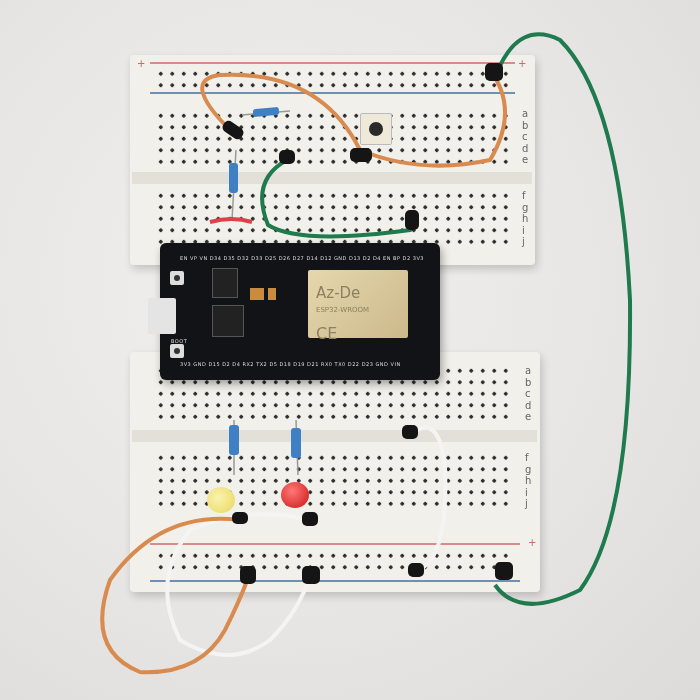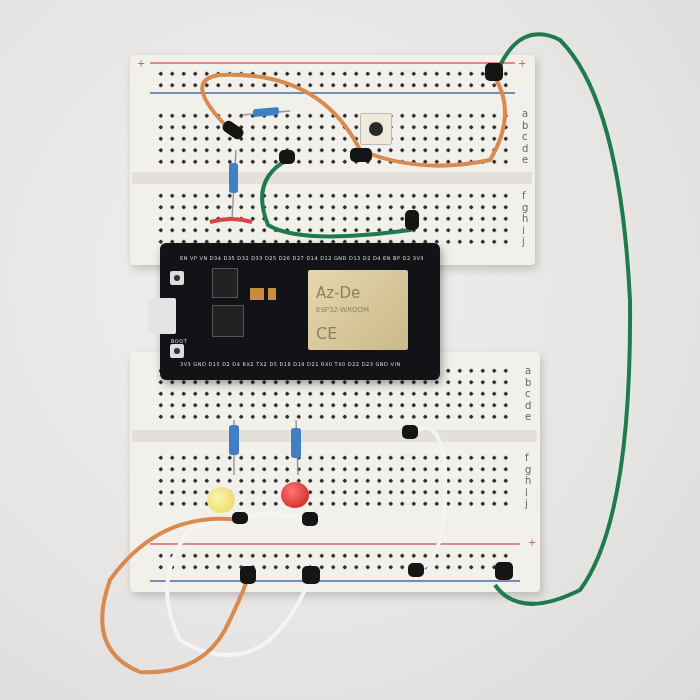--- a/index.html
+++ b/index.html
@@ -5,21 +5,21 @@
   html,body{margin:0;padding:0;}
   body{width:700px;height:700px;overflow:hidden;background:#e9e8e6;font-family:"DejaVu Sans",sans-serif;position:relative;}
   .bg{position:absolute;inset:0;background:radial-gradient(ellipse at 40% 40%,#f1f0ee 0%,#e6e5e3 60%,#dcdbd9 100%);}
   .bb{position:absolute;background:#f2f0ea;border-radius:4px;box-shadow:2px 4px 8px rgba(0,0,0,0.18);}
   .rail-red{position:absolute;height:2px;background:#d98a8a;}
   .rail-blue{position:absolute;height:2px;background:#6f8fb3;}
   .groove{position:absolute;height:12px;background:#e2e0d8;}
   .holes{position:absolute;background-image:radial-gradient(circle,#2b2b2b 1.5px,transparent 2px);background-size:11.5px 11.5px;}
   .lbl{position:absolute;font-size:10px;color:#666;}
   .esp{position:absolute;left:160px;top:243px;width:280px;height:137px;background:#121316;border-radius:6px;box-shadow:2px 4px 8px rgba(0,0,0,0.35);}
-  .module{position:absolute;left:308px;top:270px;width:100px;height:80px;background:linear-gradient(135deg,#e6d7ae,#cbb98b);border-radius:2px;}
+  .module{position:absolute;left:308px;top:270px;width:100px;height:68px;background:linear-gradient(135deg,#e6d7ae,#cbb98b);border-radius:2px;}
   .module .brand{position:absolute;left:8px;top:14px;font-size:15px;color:#8e8060;}
   .module .model{position:absolute;left:8px;top:36px;font-size:7px;color:#8e8060;}
   .module .ce{position:absolute;left:8px;top:54px;font-size:16px;color:#8e8060;text-align:right;}
   .pinrow{position:absolute;font-size:5px;color:#ddd;letter-spacing:0.5px;white-space:nowrap;}
   .usb{position:absolute;left:148px;top:298px;width:28px;height:36px;background:#e4e4e4;border-radius:2px;}
   .btn{position:absolute;width:14px;height:14px;background:#ddd;border-radius:2px;}
   .btn::after{content:"";position:absolute;left:4px;top:4px;width:6px;height:6px;border-radius:50%;background:#333;}
   .chip{position:absolute;background:#222;border:1px solid #555;}
   .cap{position:absolute;background:#c98b3e;}
   .pushbtn{position:absolute;left:360px;top:113px;width:30px;height:30px;background:#efe9d9;border:1px solid #bbb;border-radius:2px;}

